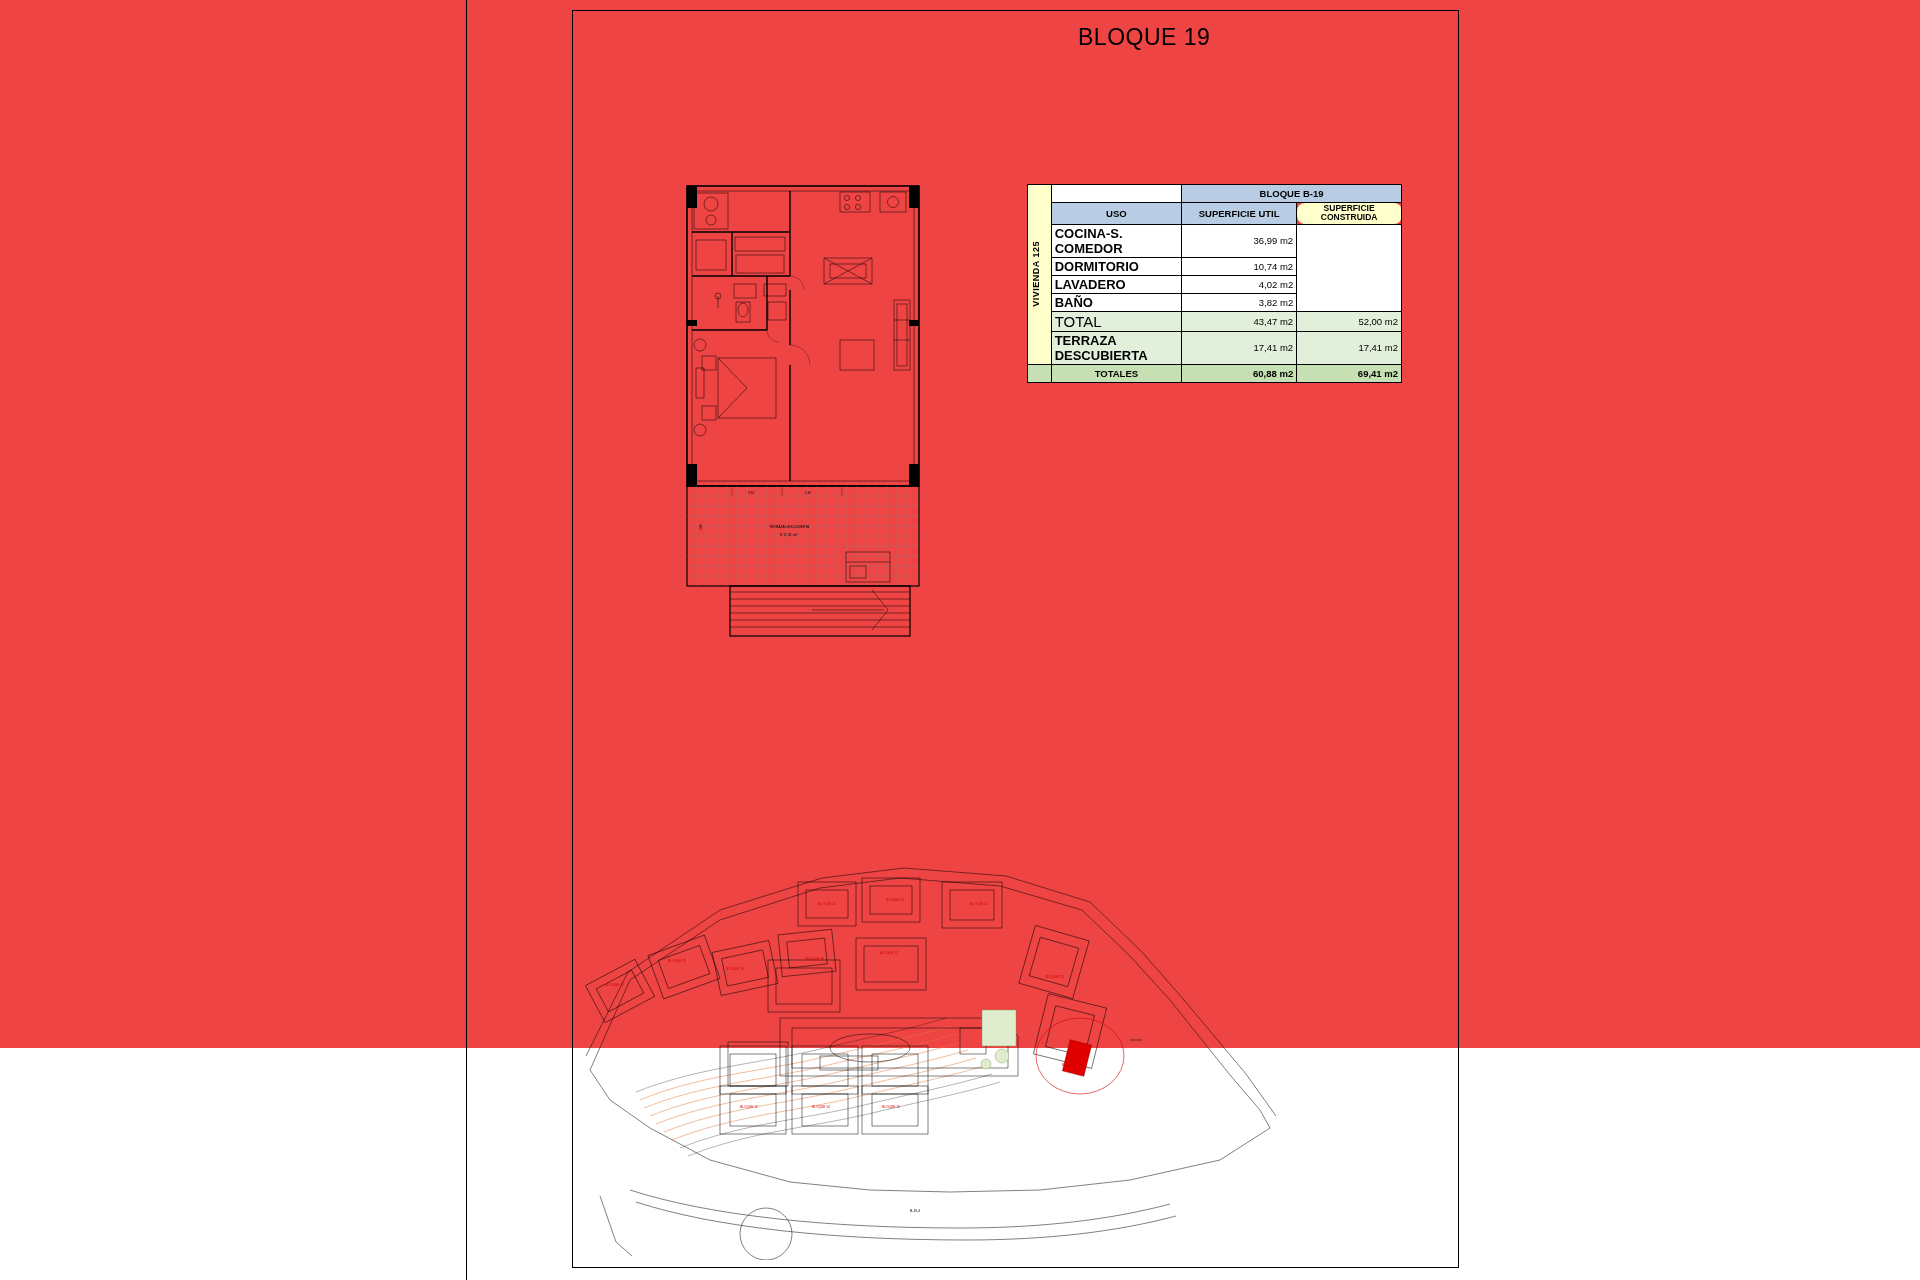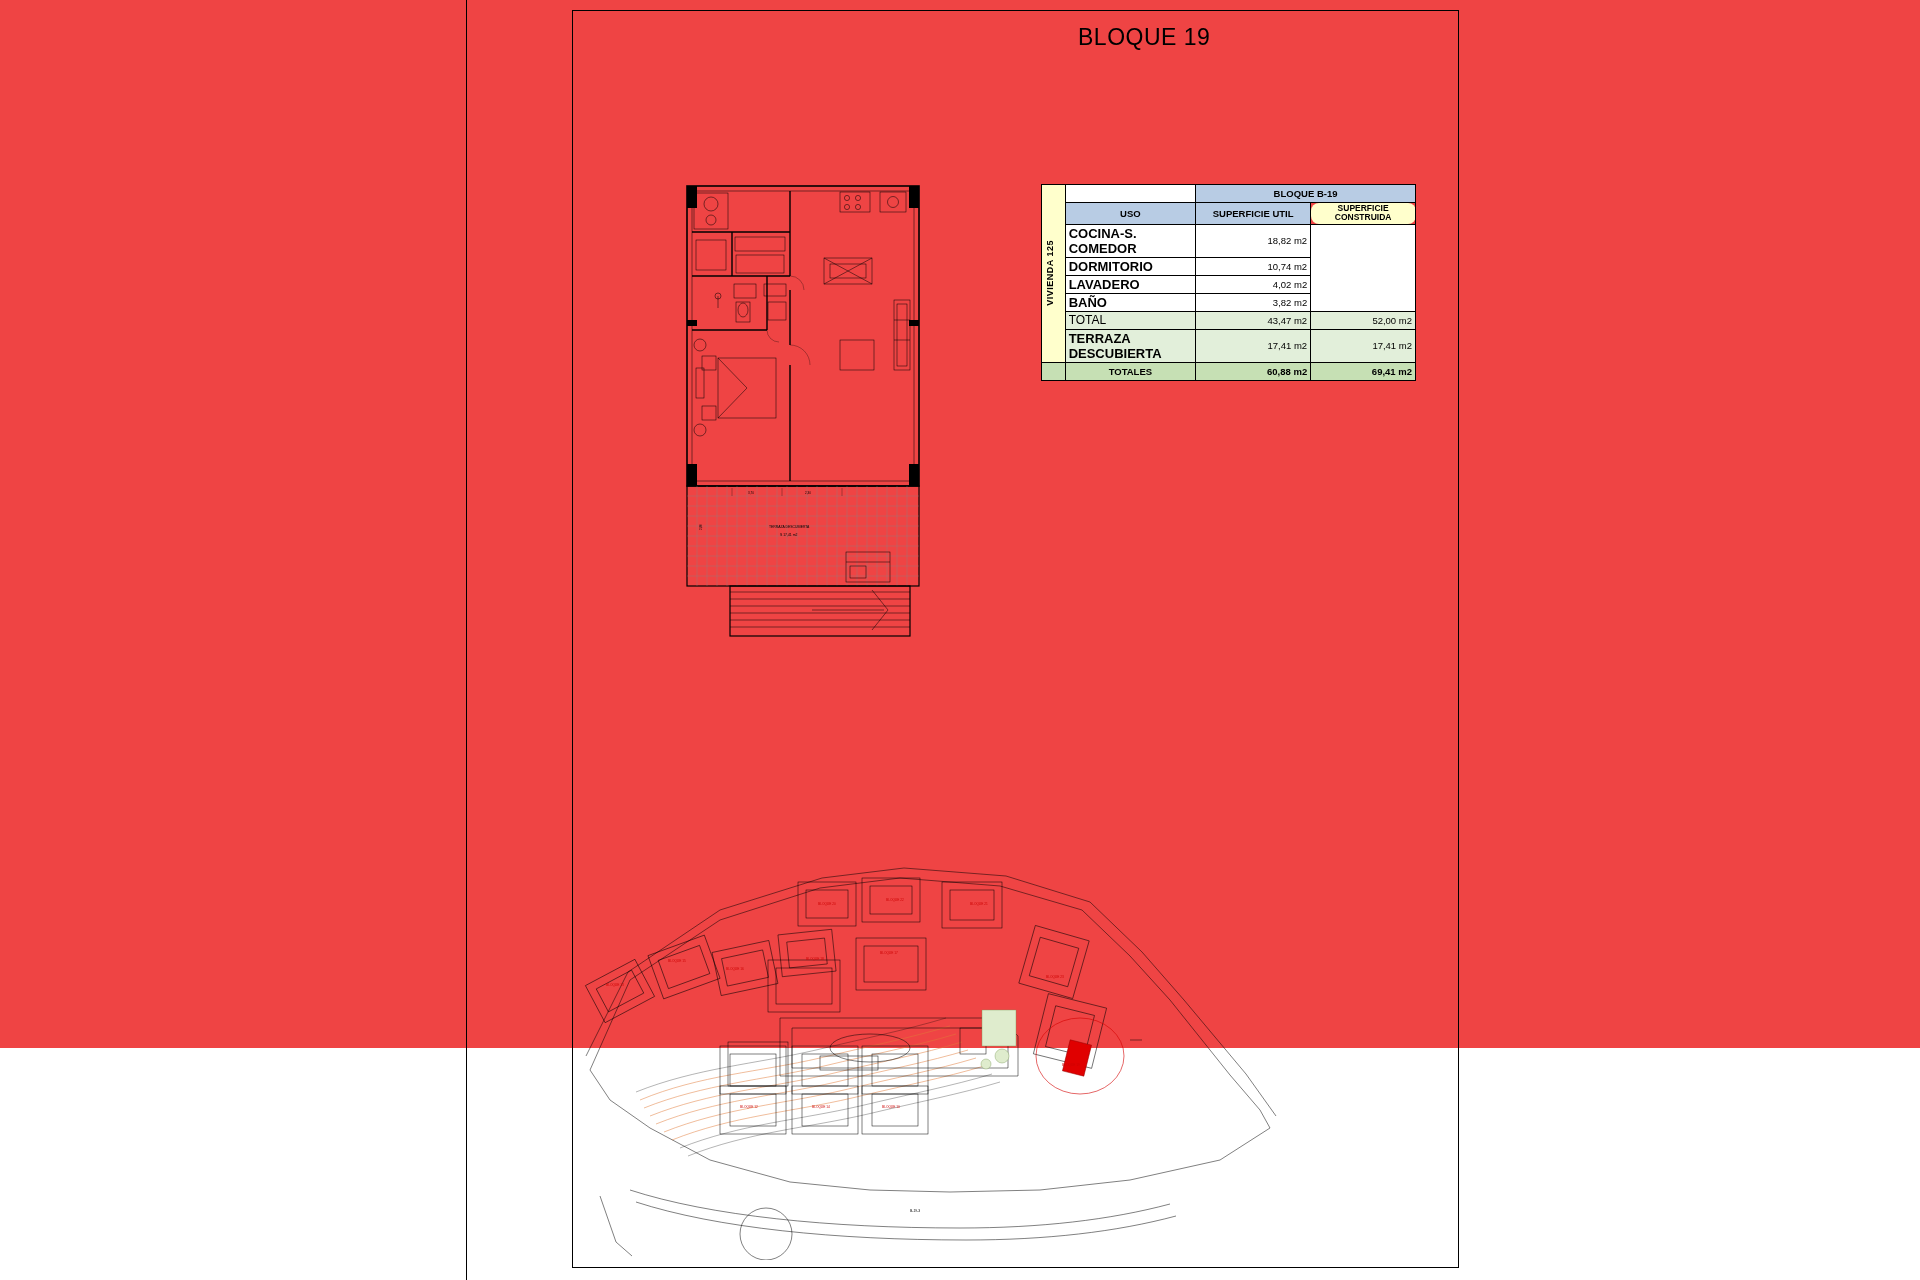--- a/index.html
+++ b/index.html
@@ -9,29 +9,29 @@
   
   .sheet-outer{position:absolute;left:466px;top:0px;width:1453px;height:1280px;border-left:1.5px solid #000;box-sizing:border-box;}
   .sheet-frame{position:absolute;left:572px;top:10px;width:887px;height:1258px;border:1.2px solid #000;box-sizing:border-box;}
 
   
   .title-block{position:absolute;left:1078px;top:22px;width:380px;line-height:1.35;}
   .title-block .t1{font-size:23px;letter-spacing:.5px;}
   .title-block .t2{font-size:23px;letter-spacing:.5px;}
 
   
-  .tbl{position:absolute;left:1027px;top:184px;width:375px;border-collapse:collapse;font-size:9.5px;margin-left:14px;}
+  .tbl{position:absolute;left:1027px;top:184px;width:375px;border-collapse:collapse;font-size:9.5px;}
   .tbl td{border:1px solid #000;padding:1px 3px;height:15px;vertical-align:middle;}
   .hdr-blue{background:#b8cce4;text-align:center;font-weight:bold;font-size:9.5px;}
   .hdr-yellow{background:#ffffcc;text-align:center;font-weight:bold;border-radius:8px;}
   .cell-white{background:#ffffff;}
   .cell-lgreen{background:#e2efda;}
   .cell-dgreen{background:#c6e0b4;font-weight:bold;}
   .use-label{font-weight:bold;font-size:13px;text-align:left;}
-  .use-label-n{font-size:12px;text-align:left;}
+  .use-label-n{font-size:15px;text-align:left;}
   .num{text-align:right;padding-right:6px;font-size:9.5px;}
   .vert-txt{writing-mode:vertical-rl;transform:rotate(180deg);font-size:9px;font-weight:bold;letter-spacing:.5px;display:block;text-align:center;white-space:nowrap;}
   .corner{background:#ffffff;border:1px solid #000;}
 
   
   .planwrap{position:absolute;left:672px;top:180px;width:300px;height:460px;}
   .sitewrap{position:absolute;left:570px;top:860px;width:720px;height:400px;}
 
   svg{display:block;}
   .w{stroke:#000;fill:none;}
@@ -69,21 +69,21 @@
       <td class="cell-white" style="width:120px;"></td>
       <td class="hdr-blue" colspan="2">BLOQUE B-19</td>
     </tr>
     <tr>
       <td class="hdr-blue">USO</td>
       <td class="hdr-blue" style="width:105px;">SUPERFICIE UTIL</td>
       <td class="hdr-yellow" style="width:95px;font-size:8.5px;line-height:1.1;">SUPERFICIE CONSTRUIDA</td>
     </tr>
     <tr>
       <td class="cell-white use-label">COCINA-S. COMEDOR</td>
-      <td class="cell-white num">18,82 m2</td>
+      <td class="cell-white num">36,99 m2</td>
       <td class="cell-white" rowspan="4"></td>
     </tr>
     <tr>
       <td class="cell-white use-label">DORMITORIO</td>
       <td class="cell-white num">10,74 m2</td>
     </tr>
     <tr>
       <td class="cell-white use-label">LAVADERO</td>
       <td class="cell-white num">4,02 m2</td>
     </tr>

